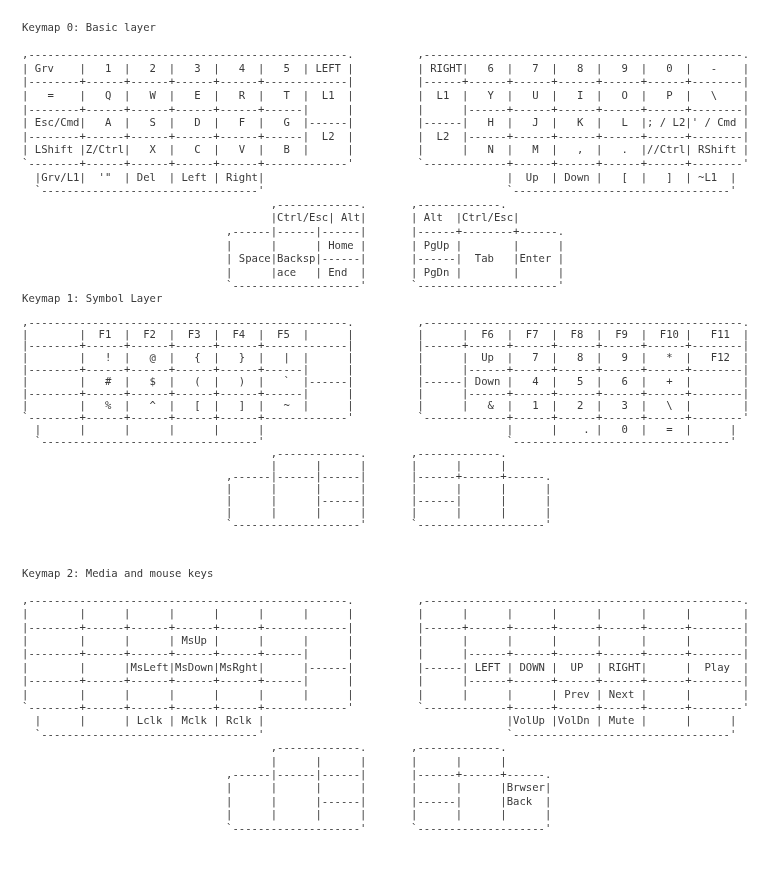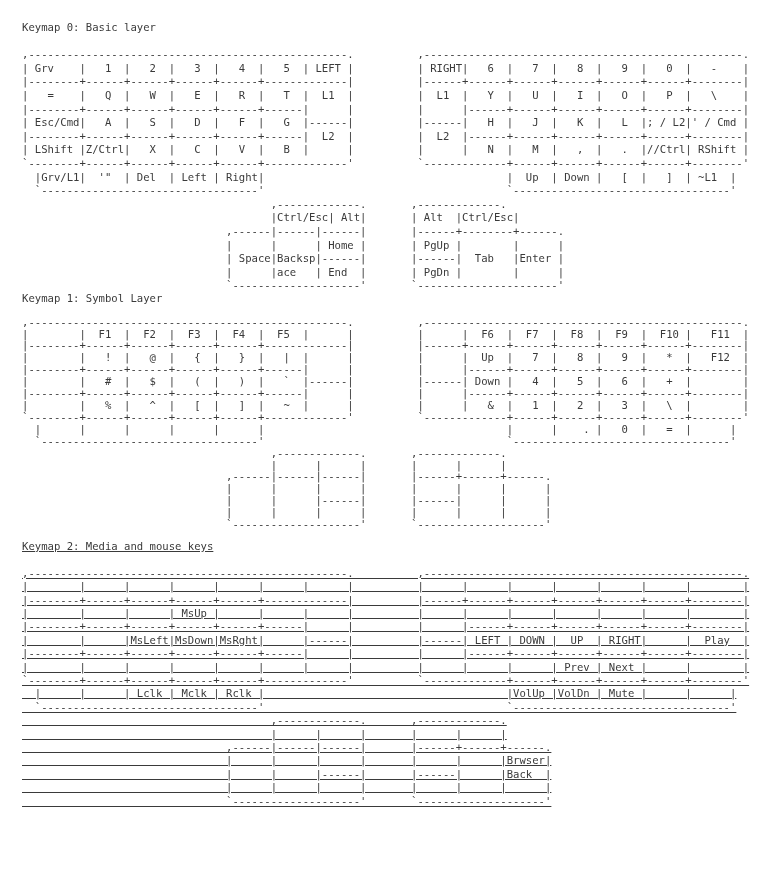--- a/index.html
+++ b/index.html
@@ -27,23 +27,23 @@
     margin: 0;
     padding: 0;
     white-space: pre;
     font-family: inherit;
     font-size: inherit;
     line-height: inherit;
   }
   
   #keymap-section-0 { line-height: 13.6px; }
   #keymap-section-0 .keymap-art { margin-top: 13.6px; }
-  #keymap-section-1 { line-height: 11.9px; margin-bottom: 9px; }
+  #keymap-section-1 { line-height: 11.9px; margin-bottom: 36px; }
   #keymap-section-1 .keymap-art { margin-top: 11.9px; }
-  #keymap-section-2 { line-height: 13.4px; text-decoration: underline; }
+  #keymap-section-2 { line-height: 13.4px; }
   #keymap-section-2 .keymap-art { margin-top: 13.4px; }
 </style>
 </head>
 <body>
 
 <main>
 
   <section class="keymap-section" id="keymap-section-0">
     <div class="keymap-title">Keymap 0: Basic layer</div>
     <pre class="keymap-art">,--------------------------------------------------.          ,--------------------------------------------------.

